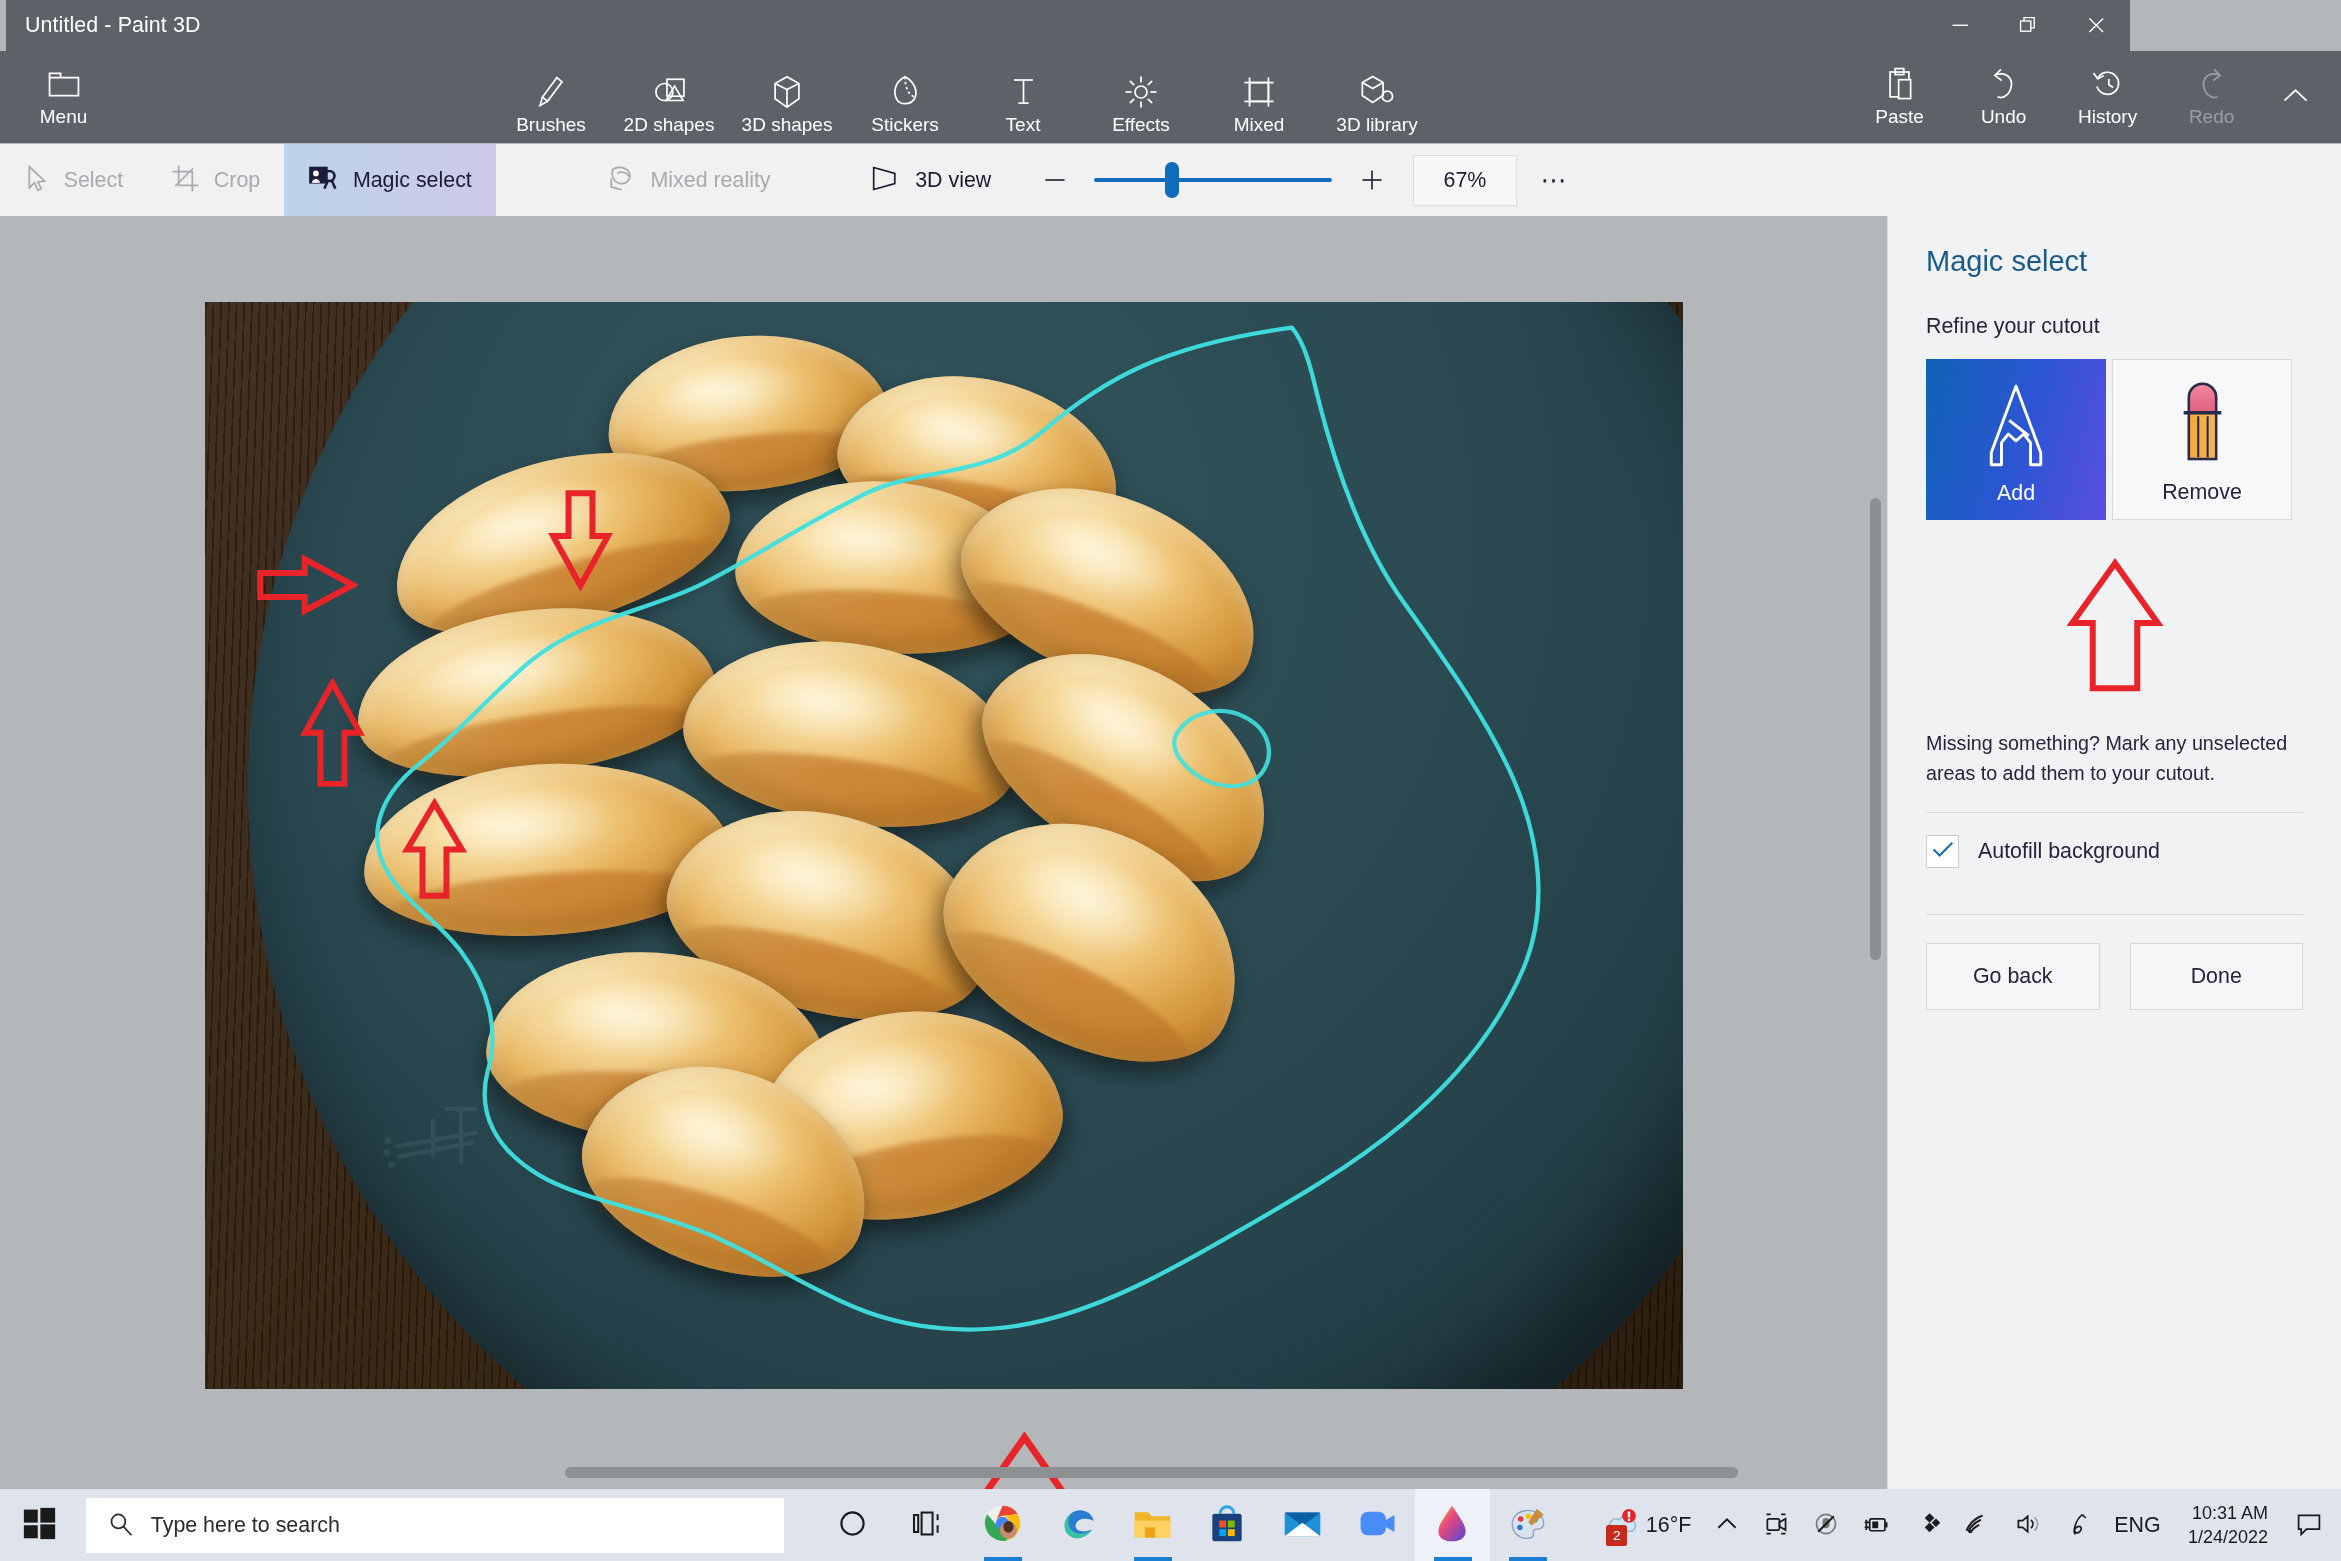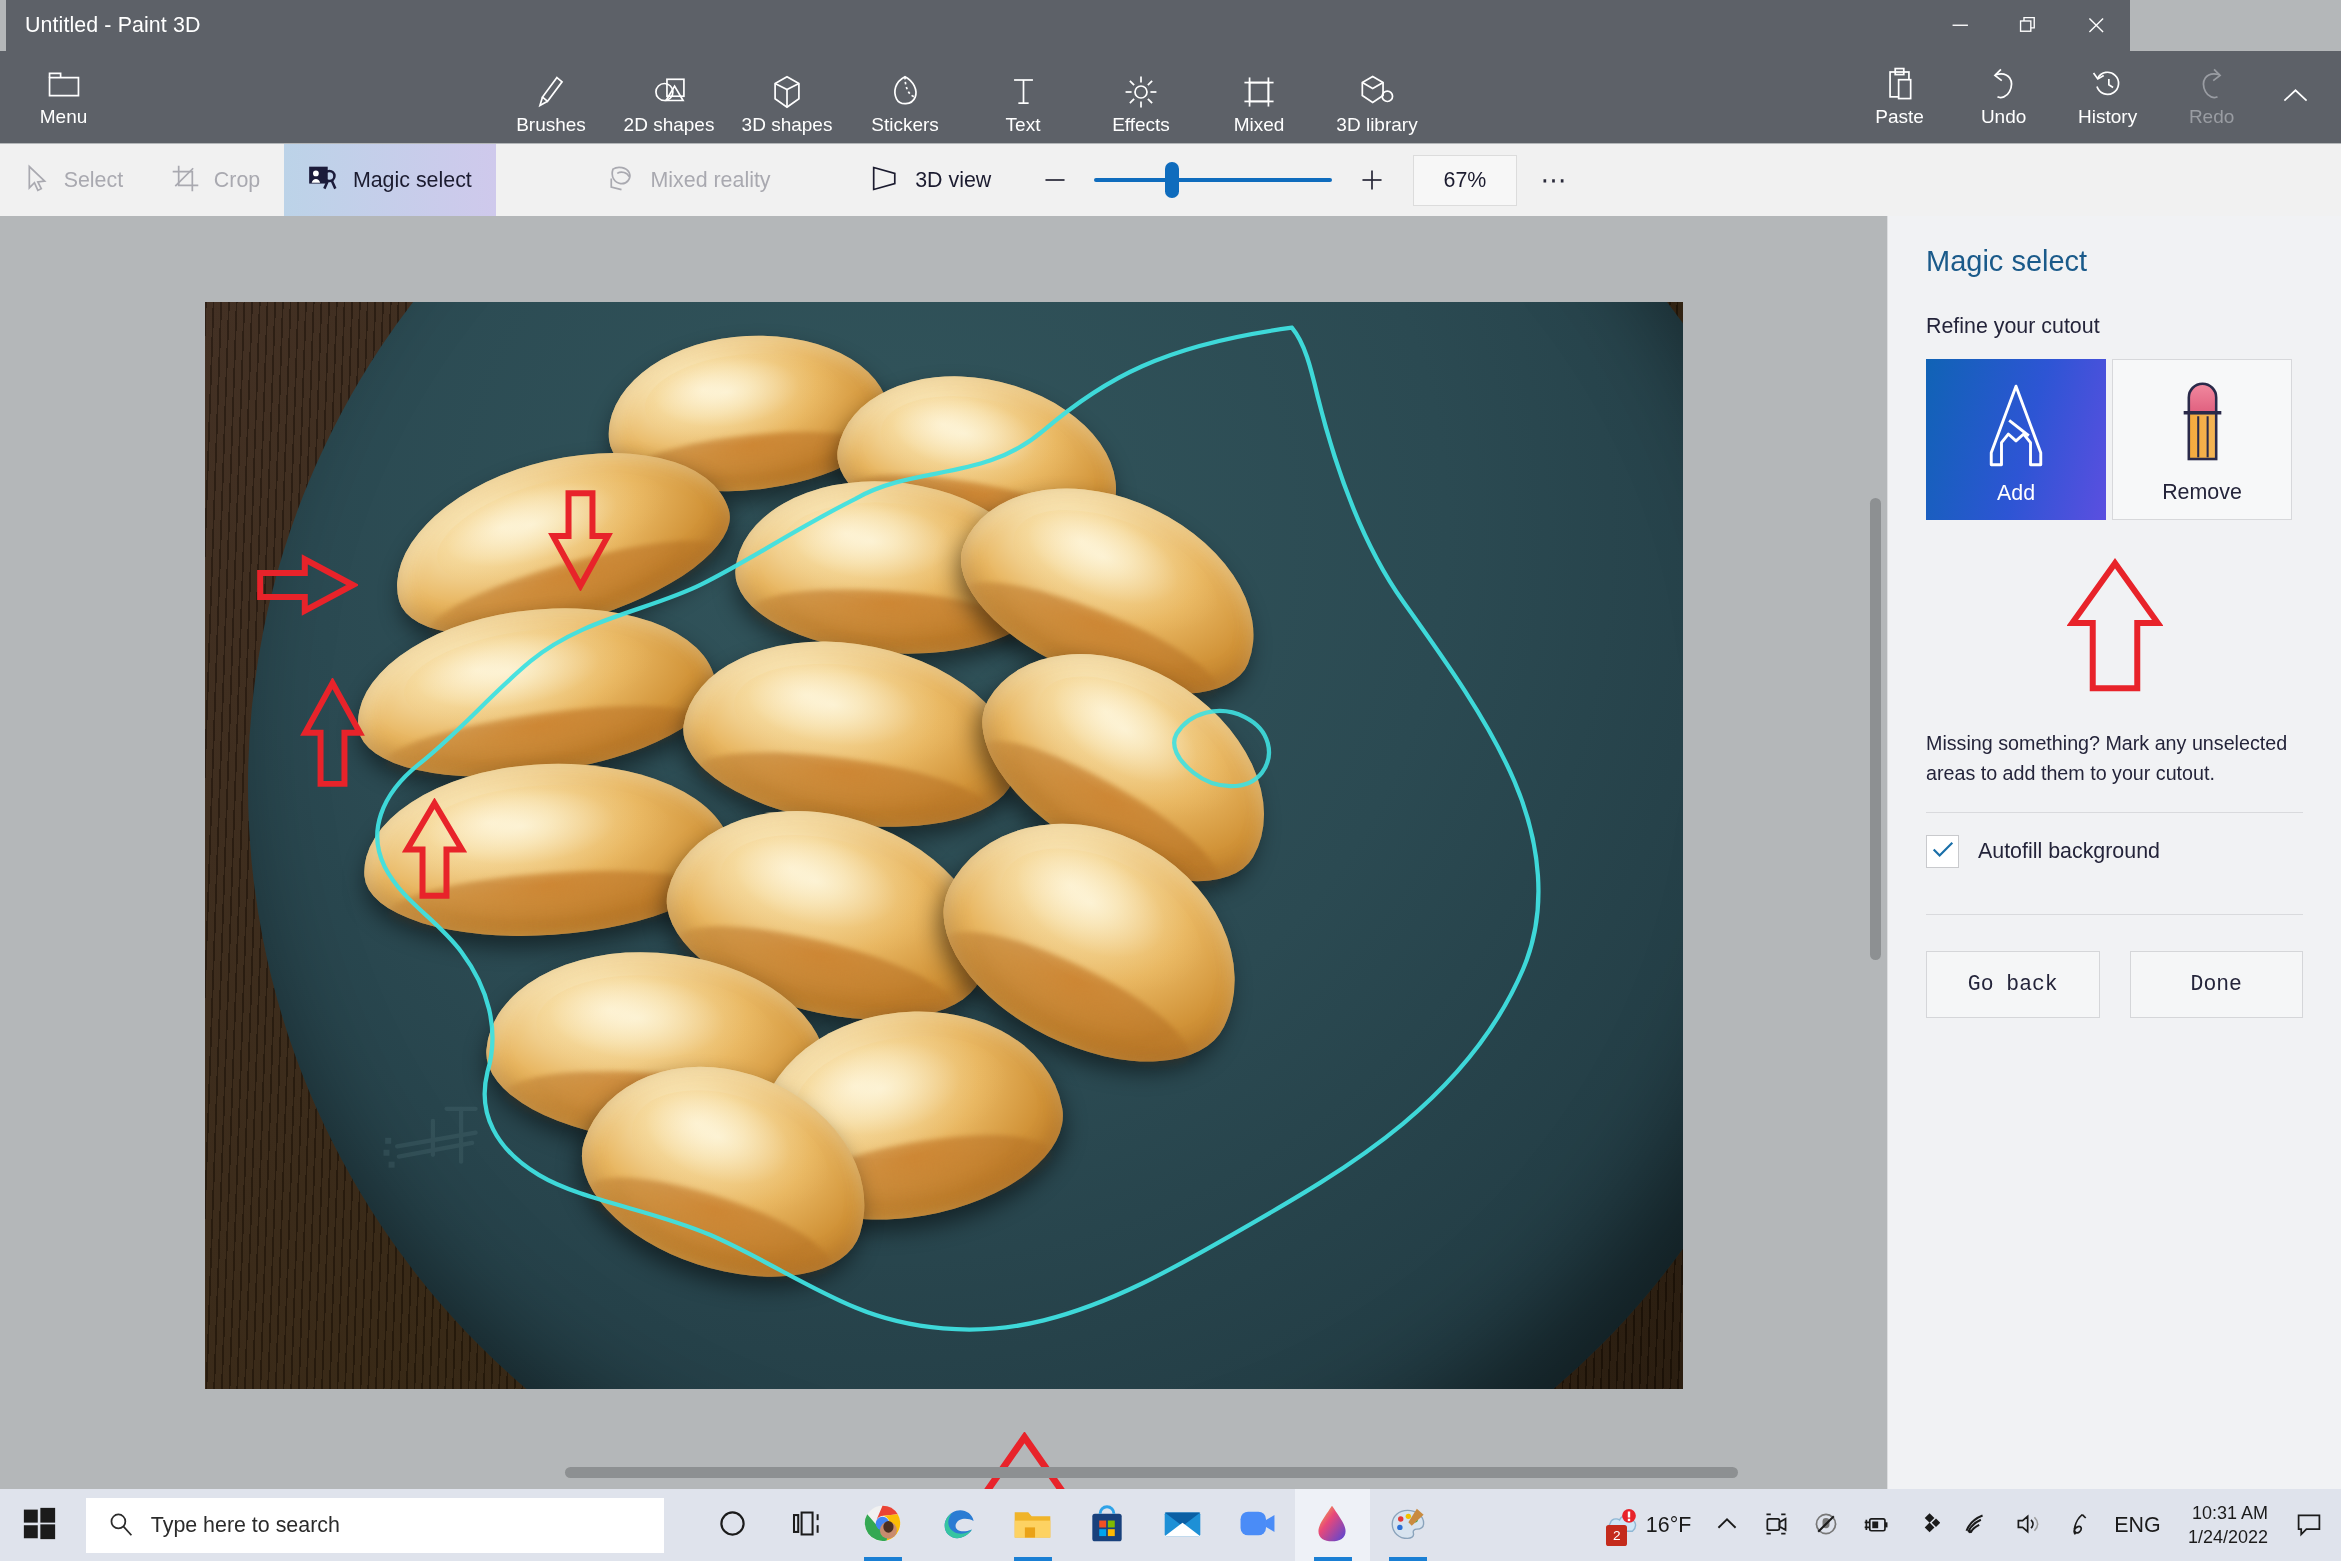--- a/index.html
+++ b/index.html
@@ -190,39 +190,39 @@
   }
   .divider { height:0.9px; background:#d9dadd; margin:24px 0 0 0; }
 
   .check-row { display:flex; align-items:center; gap:19px; padding:22px 0; }
   .checkbox {
     width:33px; height:33px; background:#ffffff; border:0.9px solid #c9cacd;
     display:flex; align-items:center; justify-content:center;
   }
   .check-lbl { font-size:21.4px; color:#24243a; }
 
-  .btn-row { display:flex; gap:30px; margin-top:36px;font-family:Liberation Mono, monospace; }
+  .btn-row { display:flex; gap:30px; margin-top:28px; }
   .pbtn {
     width:180px; height:67px; background:#f5f6f7; border:0.9px solid #d5d6d9;
     display:flex; align-items:center; justify-content:center;
     font-size:21.4px; color:#24243a;
   }
 
   
   .ann { position:absolute; pointer-events:none; }
 
   
   .taskbar {
     position:absolute; bottom:0; left:0; width:2342px; height:72px;
     background:#dfe3ec;
     display:flex; align-items:center;
   }
   .start-btn { width:79px; height:72px; display:flex; align-items:center; justify-content:center; }
   .search-box {
-    width:578px; height:55px; background:#ffffff; margin-left:6.8px;
+    width:698px; height:55px; background:#ffffff; margin-left:6.8px;
     display:flex; align-items:center; gap:17px; padding-left:22px;
   }
   .search-ph { font-size:21.4px; color:#2b2b2b; }
   .tb-icons { display:flex; align-items:center; margin-left:31px; }
   .tb-btn {
     width:75px; height:72px; display:flex; align-items:center; justify-content:center;
     position:relative;
   }
   .tb-btn.active { background:#eef1f7; }
   .tb-underline {

